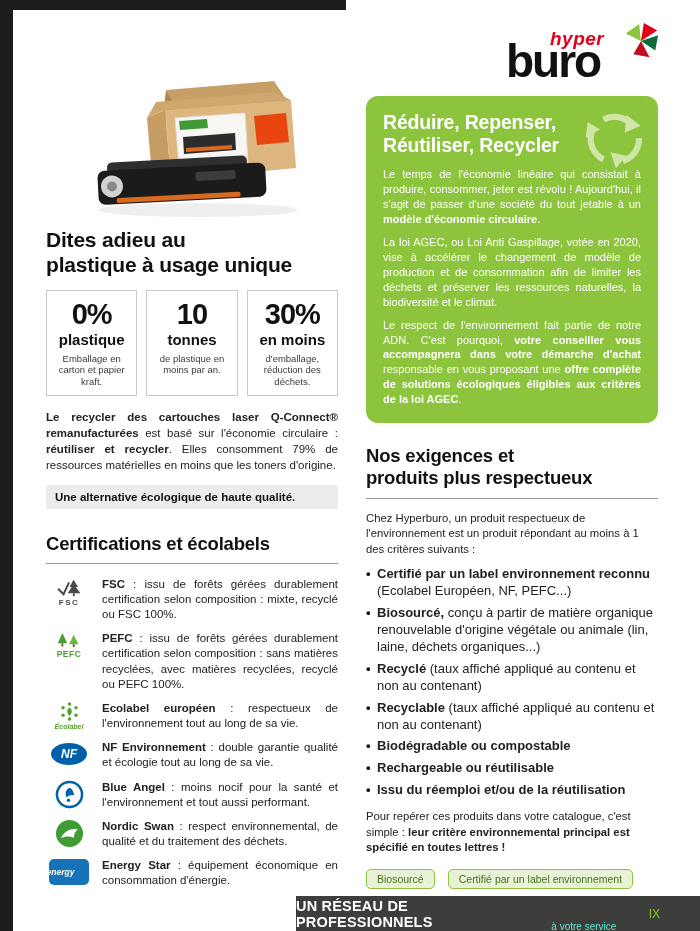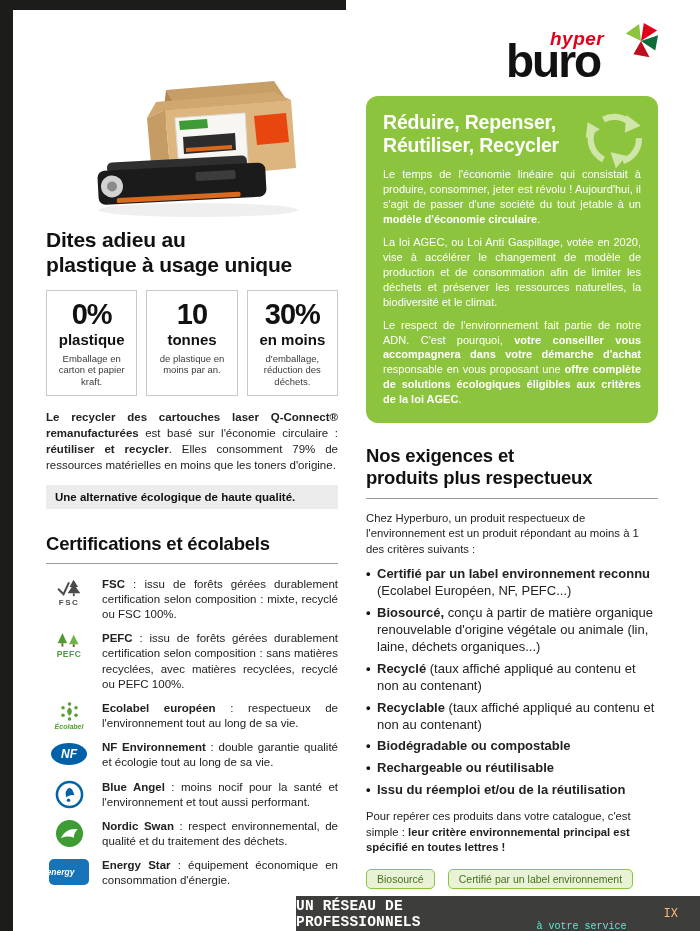--- a/index.html
+++ b/index.html
@@ -63,24 +63,24 @@
   .req-section { margin-top:22px; }
   .req-intro { margin-top:12px; font-size:11.3px; line-height:1.38; color:#222; }
   .req-list  { margin-top:9px; list-style:none; }
   .req-bullet { font-size:13px; line-height:1.3; margin-bottom:5px; padding-left:11px; position:relative; color:#222; }
   .req-bullet::before { content:"•"; position:absolute; left:0; top:0; font-weight:700; color:#111; }
   .req-outro { margin-top:10px; font-size:11.3px; line-height:1.38; color:#222; }
   .badges { display:flex; gap:13px; margin-top:13px; }
   .badge { background:#e9f2d6; border:1px solid #8dc43e; border-radius:5px; padding:3px 10px; font-size:10.5px; color:#45711d; white-space:nowrap; }
 
   
-  .footer-bar { position:absolute; left:296px; right:0; bottom:0; height:35px; background:#3d3d3b; display:flex; align-items:center; justify-content:flex-end; padding-right:22px;font-family:Liberation Mono, monospace; }
+  .footer-bar { position:absolute; left:296px; right:0; bottom:0; height:35px; background:#3d3d3b; display:flex; align-items:center; justify-content:flex-end; padding-right:40px; }
   .footer-bold   { color:#fff; font-weight:700; font-size:14.5px; letter-spacing:.2px; }
   .footer-normal { color:#5eead4; font-size:10px; margin-left:7px;margin-top:36px; }
-  .footer-page   { color:#fdba74; font-size:12px; margin-left:28px; }
+  .footer-page   { color:#84cc16; font-size:12px; margin-left:28px; }
 </style>
 </head>
 <body>
 
 <div class="page">
 
   <div class="frame-left"></div>
   <div class="frame-top"></div>
 
   <div class="logo">

